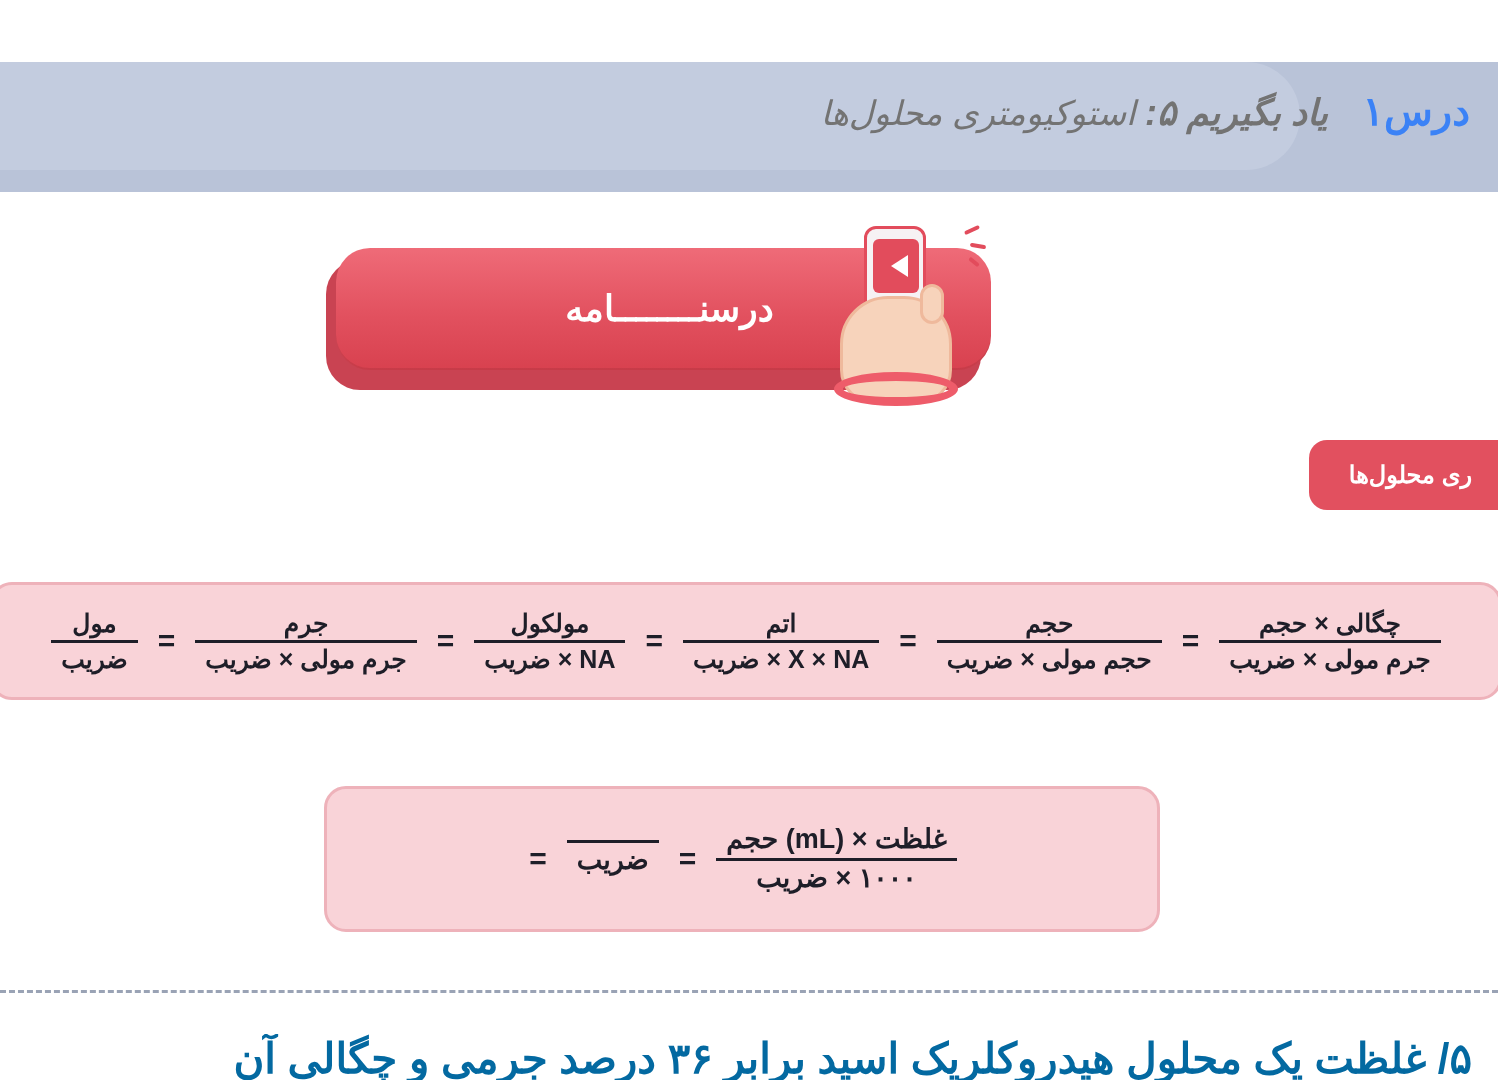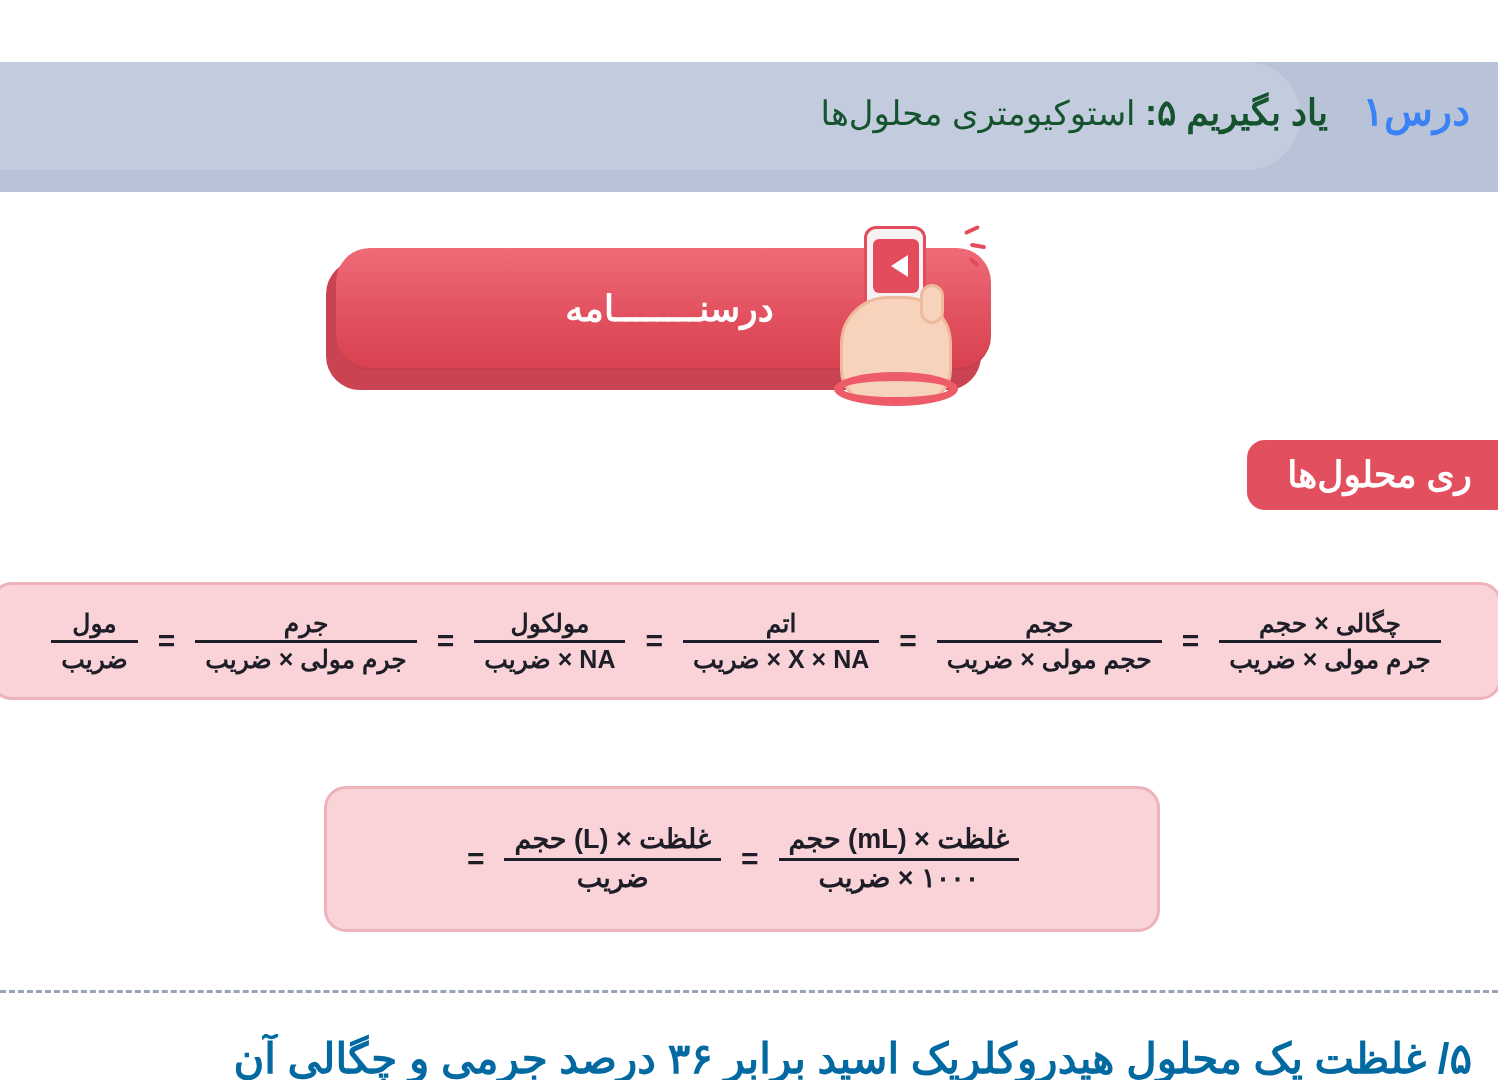--- a/index.html
+++ b/index.html
@@ -43,22 +43,23 @@
     font-size: 40px;
     font-weight: bold;
     color: #3b82f6;
     letter-spacing: 0px;
   }
   .header-title {
     position: absolute;
     top: 92px;
     right: 170px;
     font-size: 34px;
-    color: #14532d;
+    color: #737373;
     white-space: nowrap;
+    font-style: italic;
   }
   .header-title b { font-weight: bold; font-size: 36px; }
 
   
   .note-btn-wrap {
     position: absolute;
     top: 222px;
     right: 492px;
     width: 680px;
     height: 190px;
@@ -184,21 +185,21 @@
     position: absolute;
     top: 440px;
     right: 0;
     height: 70px;
     background: #e2505f;
     border-radius: 18px 0 0 18px;
     display: flex;
     align-items: center;
     padding: 0 26px 0 40px;
     color: #ffffff;
-    font-size: 36px;
+    font-size: 24px;
     font-weight: bold;
     white-space: nowrap;
   }
 
   
   .formula-box {
     position: absolute;
     background: #f9d3d8;
     border: 3px solid #eeb2ba;
     border-radius: 22px;
@@ -357,21 +358,20 @@
 
   <div class="formula-box" id="formula-box-2">
     <div class="frow">
       <div class="frac">
         <div class="num">غلظت × (mL) حجم</div>
         <div class="bar"></div>
         <div class="den">۱۰۰۰ × ضریب</div>
       </div>
       <div class="eq">=</div>
       <div class="frac">
-        <div class="num">غلظت × (L) حجم</div>
         <div class="bar"></div>
         <div class="den">ضریب</div>
       </div>
       <div class="eq">=</div>
     </div>
   </div>
 
   <div class="divider"></div>
 
   <div class="bottom-text">۵/ غلظت یک محلول هیدروکلریک اسید برابر ۳۶ درصد جرمی و چگالی آن</div>

